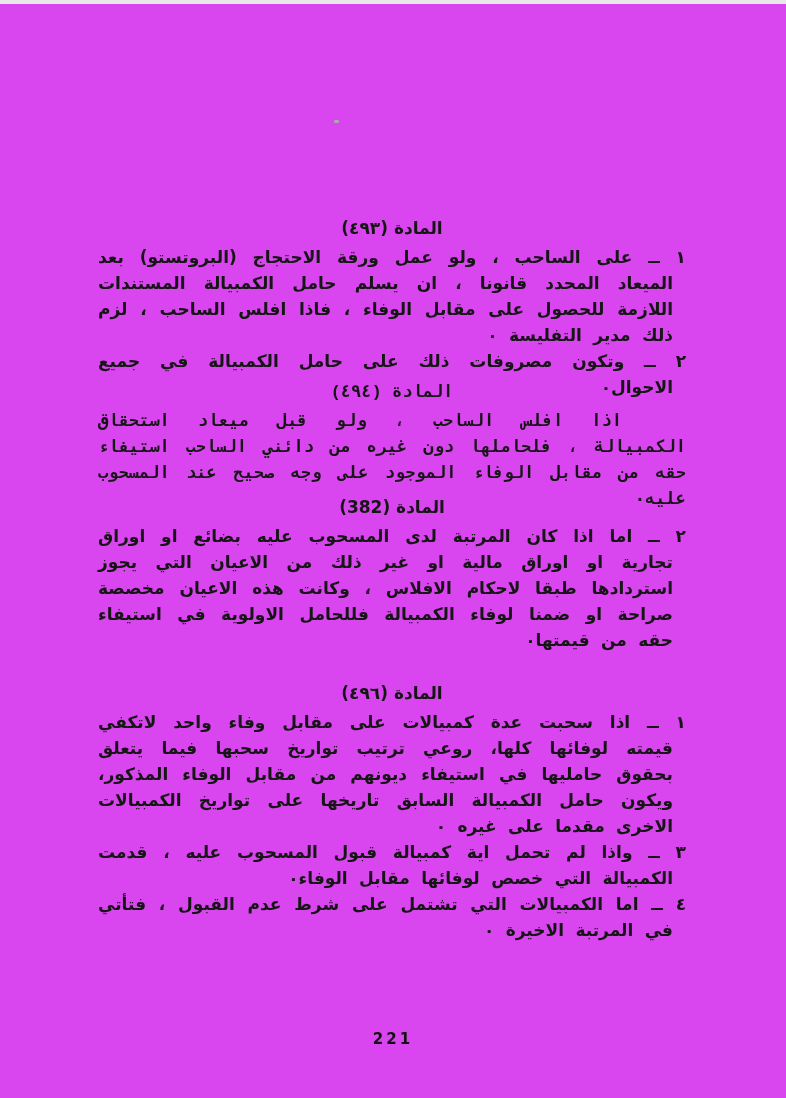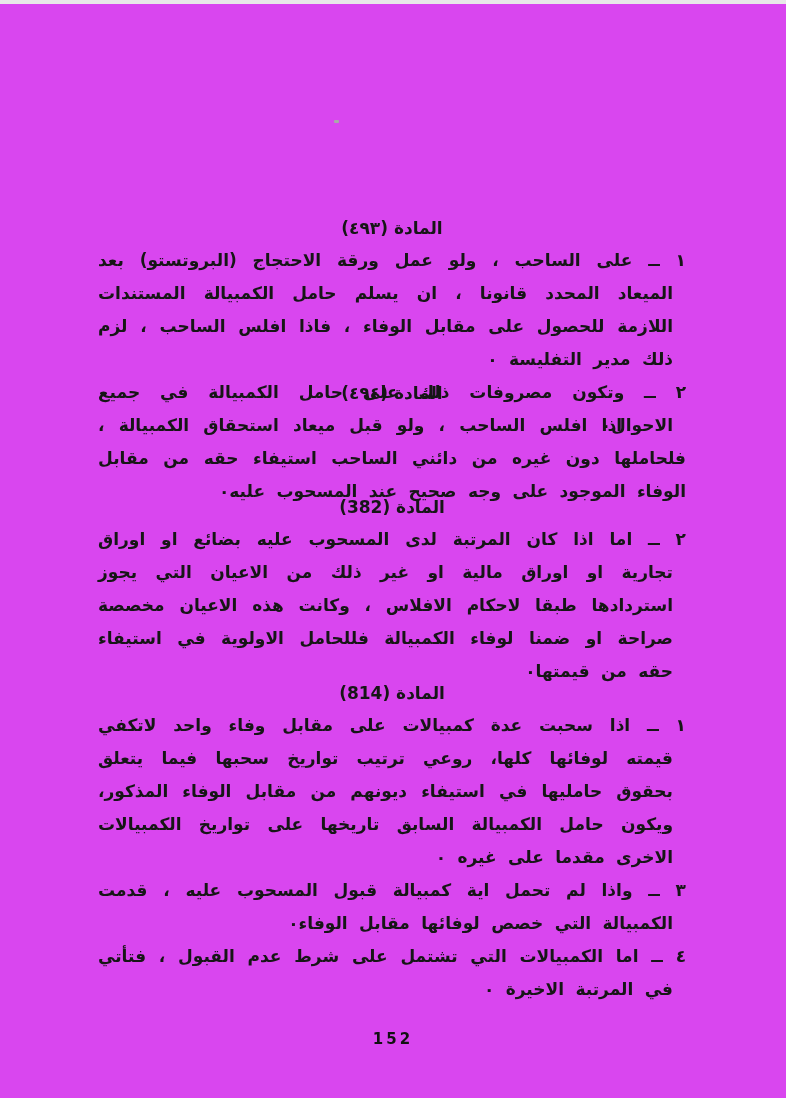--- a/index.html
+++ b/index.html
@@ -33,34 +33,34 @@
     margin: 0 0 3px 0;
     font-size: 17px;
     line-height: 26px;
     font-weight: 700;
     text-align: center;
     letter-spacing: 0;
   }
   .clause, .plain-paragraph {
     margin: 0;
     font-size: 17px;
-    line-height: 33px;
+    line-height: 26px;
     text-align: justify;
     word-spacing: 5.5px;
   }
   .clause {
     padding-right: 13px;
     text-indent: -13px;
   }
   .plain-paragraph {
     text-indent: 64px;
   }
   .marker { white-space: nowrap; }
   .article-493 { top: 211px; }
-  .article-494 { top: 376px; }
+  .article-494 { top: 376px; font-family: Liberation Mono, monospace; }
   .article-495 { top: 490px; }
   .article-496 { top: 676px; }
   .page-number {
     position: absolute;
     top: 1026px;
     left: 0;
     width: 100%;
     text-align: center;
     font-size: 15px;
     font-weight: 700;
@@ -94,30 +94,30 @@
 
   <section class="article article-495">
     <h2 class="article-title">المادة (382)</h2>
     <p class="clause">
       <span class="marker">٢ ــ</span>
       <span>اما اذا كان المرتبة لدى المسحوب عليه بضائع او اوراق تجارية او اوراق مالية او غير ذلك من الاعيان التي يجوز استردادها طبقا لاحكام الافلاس ، وكانت هذه الاعيان مخصصة صراحة او ضمنا لوفاء الكمبيالة فللحامل الاولوية في استيفاء حقه من قيمتها٠</span>
     </p>
   </section>
 
   <section class="article article-496">
-    <h2 class="article-title">المادة (814)</h2>
+    <h2 class="article-title">المادة (٤٩٦)</h2>
     <p class="clause">
       <span class="marker">١ ــ</span>
       <span>اذا سحبت عدة كمبيالات على مقابل وفاء واحد لاتكفي قيمته لوفائها كلها، روعي ترتيب تواريخ سحبها فيما يتعلق بحقوق حامليها في استيفاء ديونهم من مقابل الوفاء المذكور، ويكون حامل الكمبيالة السابق تاريخها على تواريخ الكمبيالات الاخرى مقدما على غيره ٠</span>
     </p>
     <p class="clause">
       <span class="marker">٣ ــ</span>
       <span>واذا لم تحمل اية كمبيالة قبول المسحوب عليه ، قدمت الكمبيالة التي خصص لوفائها مقابل الوفاء٠</span>
     </p>
     <p class="clause">
       <span class="marker">٤ ــ</span>
       <span>اما الكمبيالات التي تشتمل على شرط عدم القبول ، فتأتي في المرتبة الاخيرة ٠</span>
     </p>
   </section>
 
-  <footer class="page-number">152</footer>
+  <footer class="page-number">221</footer>
 
 </main>
 
 </body></html>

